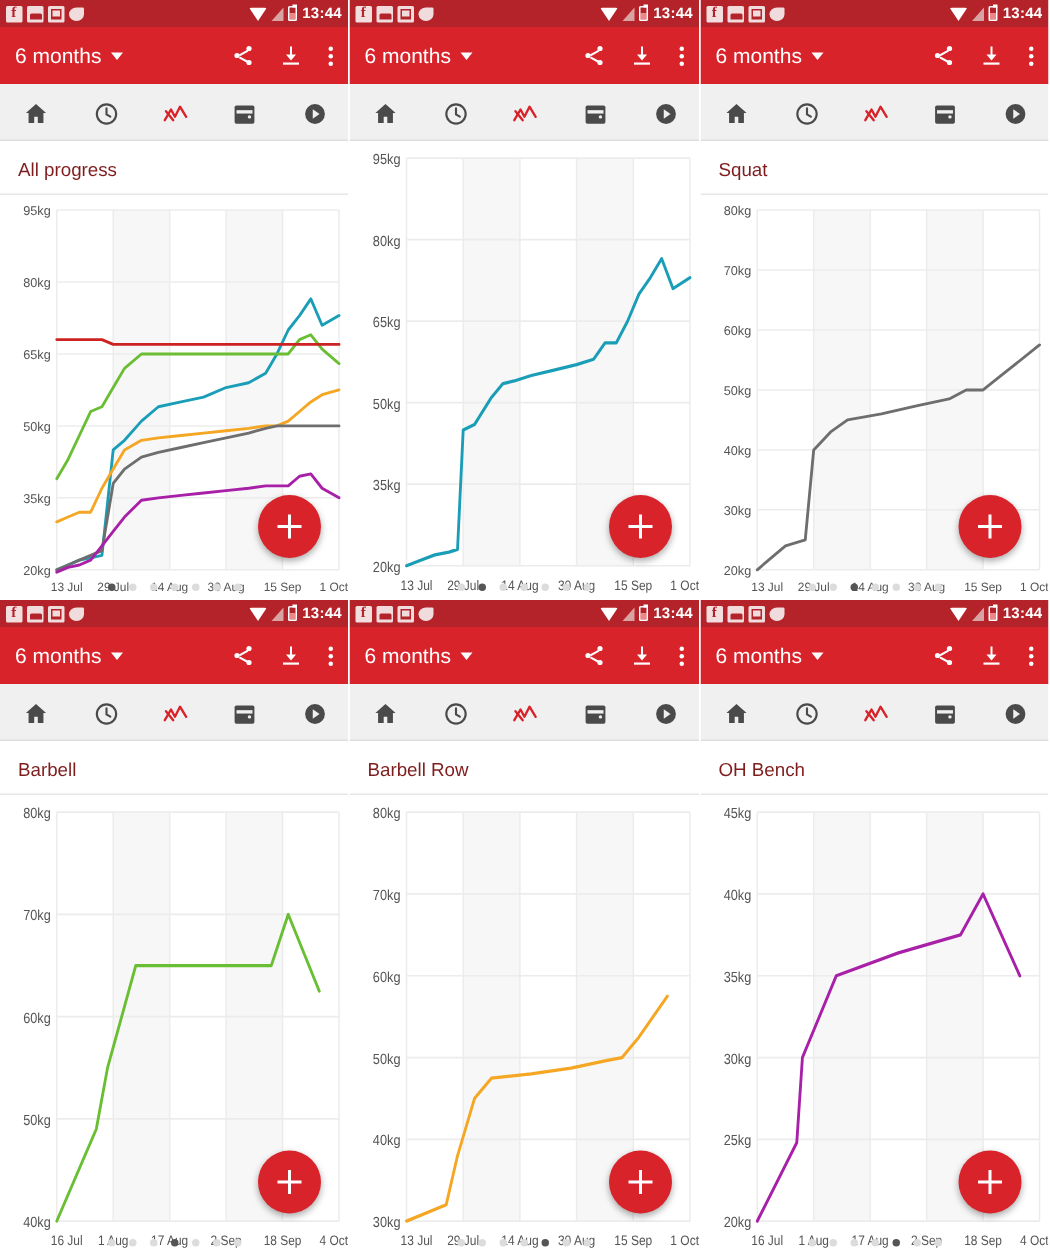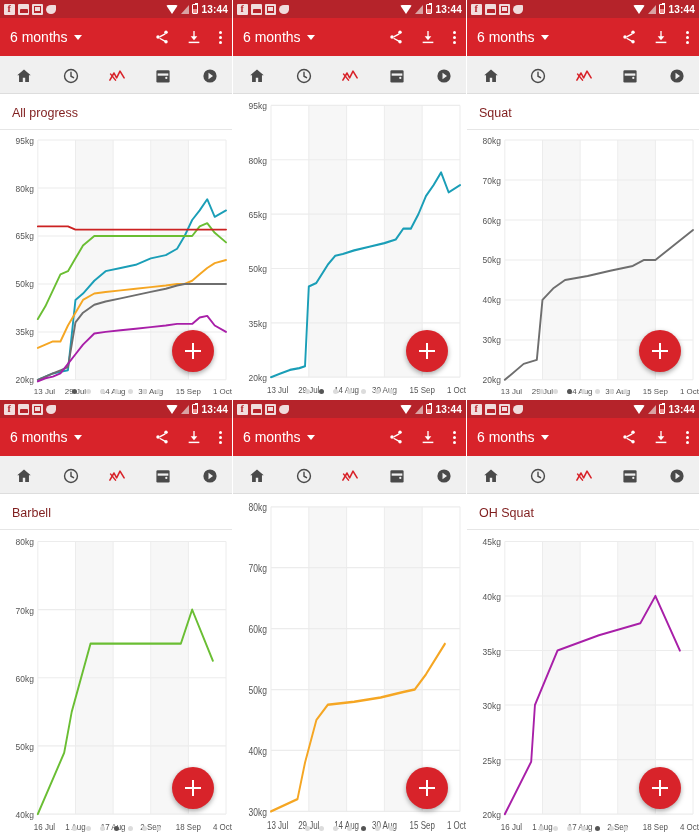--- a/index.html
+++ b/index.html
@@ -796,20 +796,21 @@
         <div class="tab">
       <span class="ico">
             <svg width="18" height="18" viewBox="0 0 24 24" fill="#4a4a4a">
               <circle cx="12" cy="12" r="8.8"></circle>
               <path d="M10 7.8l6 4.2-6 4.2z" fill="#f0f0f0"></path>
             </svg>
           </span>
         </div>
       </div>
 
+  <div class="chart-title">Barbell Row</div>
 
   <div class="chart-wrap">
     <svg viewBox="0 0 233 268" preserveAspectRatio="none" xmlns="http://www.w3.org/2000/svg">
           <rect x="0" y="0" width="233" height="268" fill="#ffffff"></rect>
           <rect x="75.8" y="10" width="37.8" height="238" fill="#f7f7f7"></rect>
           <rect x="151.39999999999998" y="10" width="37.8" height="238" fill="#f7f7f7"></rect>
           <line x1="38" y1="248" x2="227" y2="248" stroke="#ececec" stroke-width="1"></line>
           <text x="34" y="251.5" text-anchor="end" font-size="8.5" fill="#555" font-family="Liberation Sans, sans-serif">30kg</text>
           <line x1="38" y1="200.4" x2="227" y2="200.4" stroke="#ececec" stroke-width="1"></line>
           <text x="34" y="203.9" text-anchor="end" font-size="8.5" fill="#555" font-family="Liberation Sans, sans-serif">40kg</text>
@@ -928,21 +929,21 @@
         <div class="tab">
       <span class="ico">
             <svg width="18" height="18" viewBox="0 0 24 24" fill="#4a4a4a">
               <circle cx="12" cy="12" r="8.8"></circle>
               <path d="M10 7.8l6 4.2-6 4.2z" fill="#f0f0f0"></path>
             </svg>
           </span>
         </div>
       </div>
 
-  <div class="chart-title">OH Squat</div>
+  <div class="chart-title">OH Bench</div>
 
   <div class="chart-wrap">
     <svg viewBox="0 0 233 268" preserveAspectRatio="none" xmlns="http://www.w3.org/2000/svg">
           <rect x="0" y="0" width="233" height="268" fill="#ffffff"></rect>
           <rect x="75.8" y="10" width="37.8" height="238" fill="#f7f7f7"></rect>
           <rect x="151.39999999999998" y="10" width="37.8" height="238" fill="#f7f7f7"></rect>
           <line x1="38" y1="248" x2="227" y2="248" stroke="#ececec" stroke-width="1"></line>
           <text x="34" y="251.5" text-anchor="end" font-size="8.5" fill="#555" font-family="Liberation Sans, sans-serif">20kg</text>
           <line x1="38" y1="200.4" x2="227" y2="200.4" stroke="#ececec" stroke-width="1"></line>
           <text x="34" y="203.9" text-anchor="end" font-size="8.5" fill="#555" font-family="Liberation Sans, sans-serif">25kg</text>

